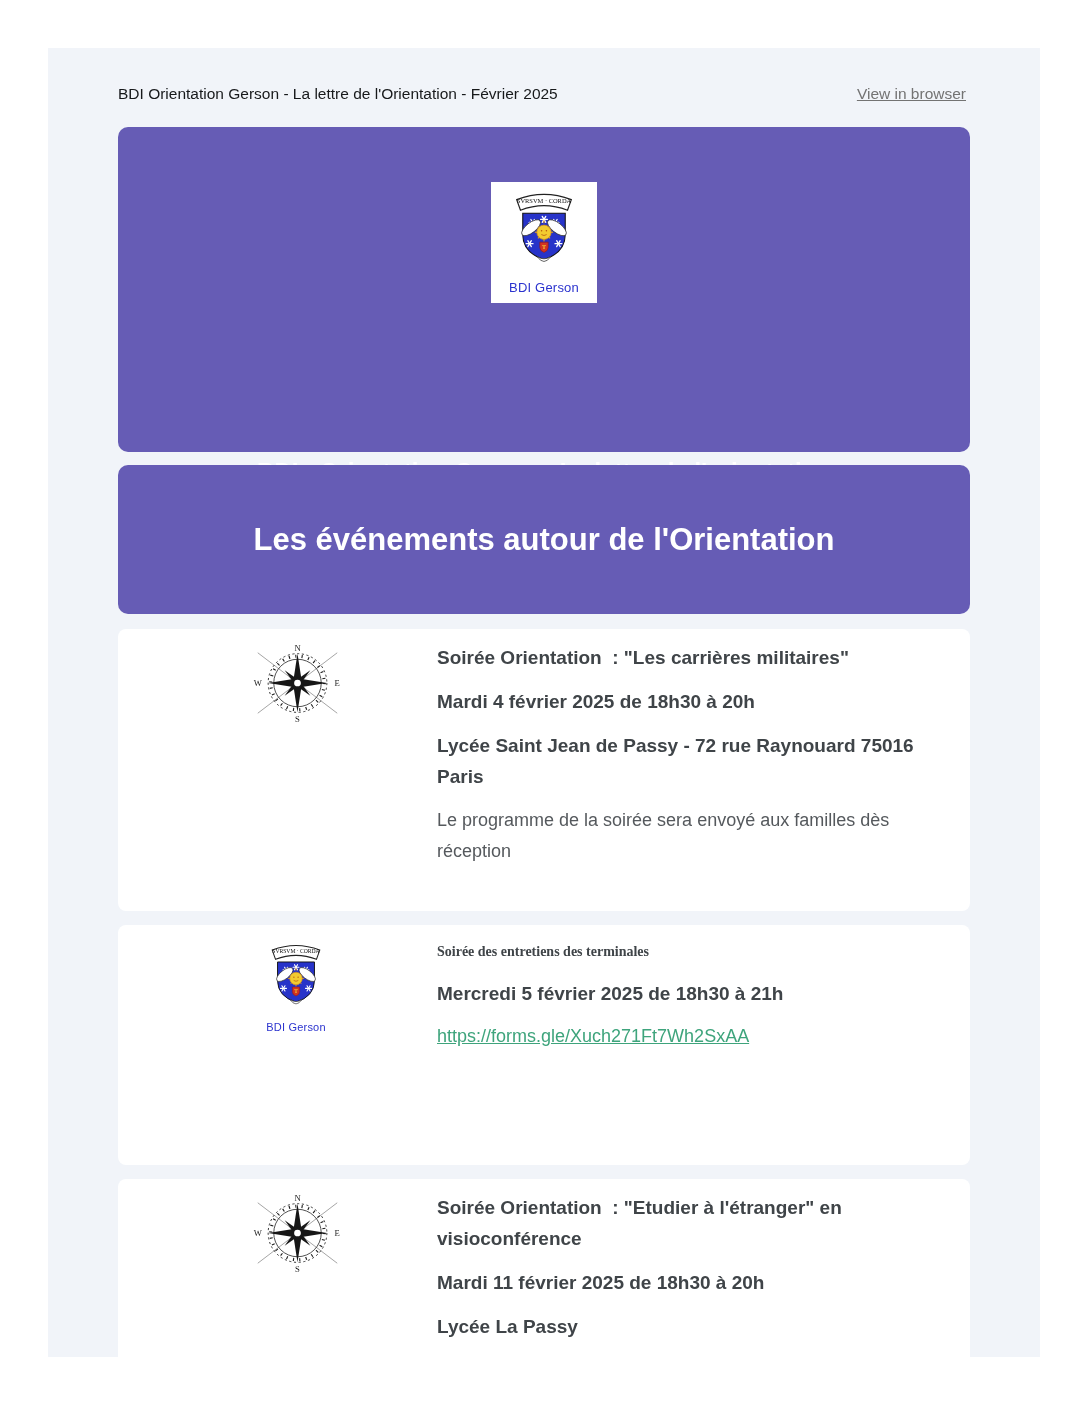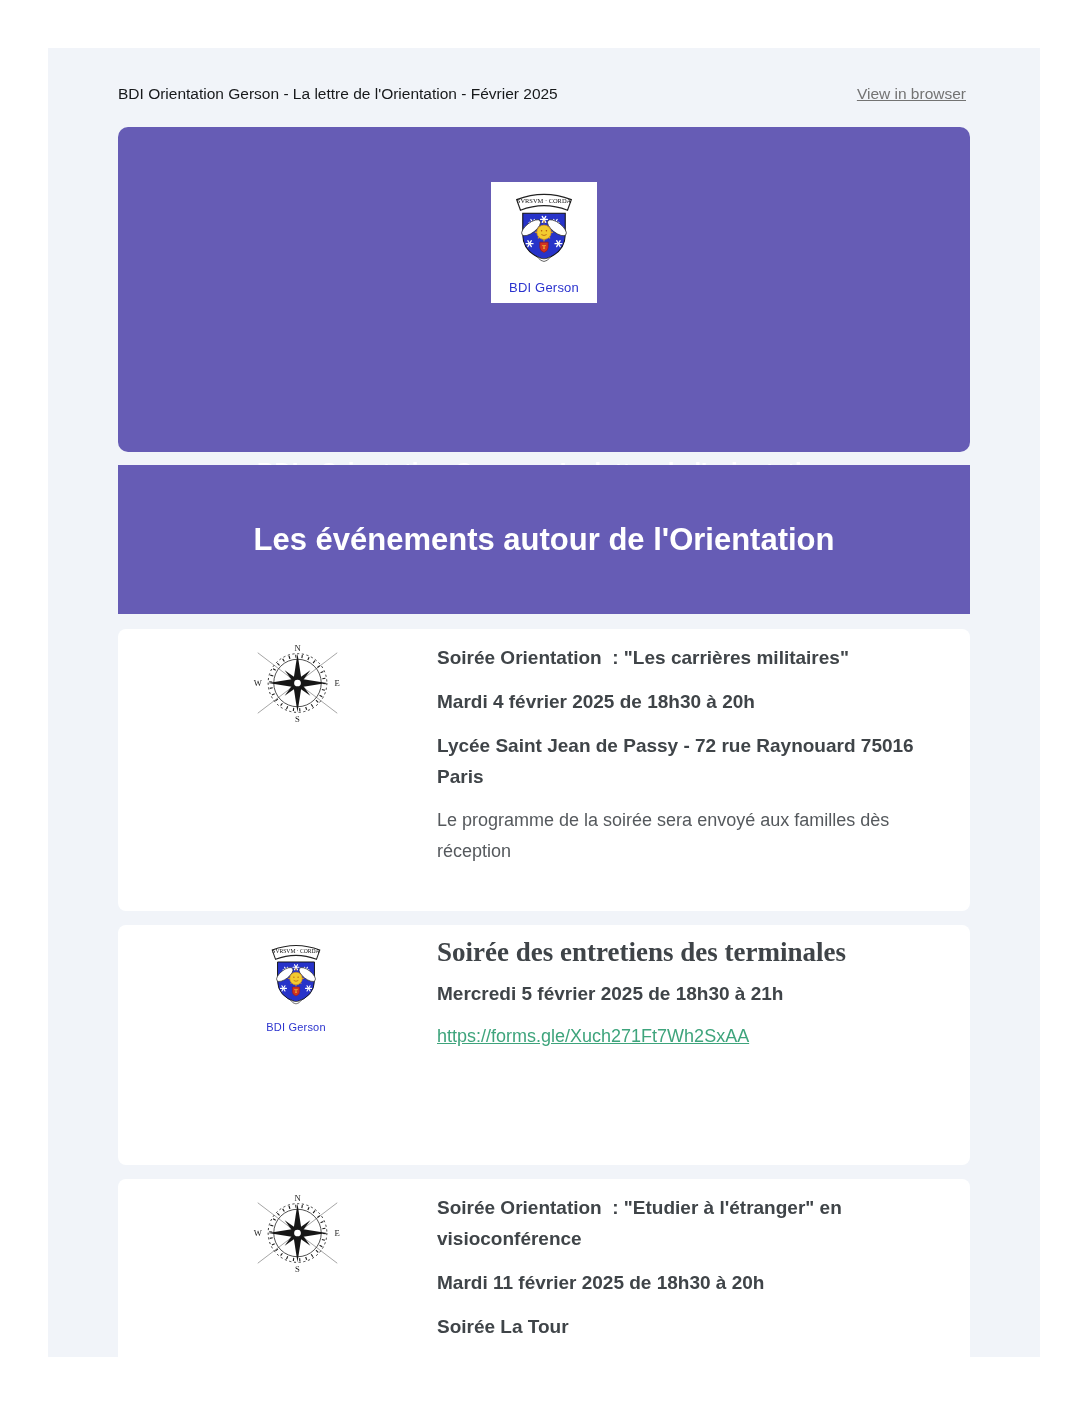--- a/index.html
+++ b/index.html
@@ -17,34 +17,34 @@
     background:#665cb5;border-radius:10px;text-align:center;}
   .logo-box{position:absolute;left:50%;top:55px;transform:translateX(-50%);
     width:106px;height:121px;background:#ffffff;display:flex;flex-direction:column;
     align-items:center;justify-content:flex-start;padding-top:4px;box-sizing:border-box;}
   .logo-label{font-size:13px;font-weight:normal;color:#2b33ce;margin-top:6px;letter-spacing:.2px;}
   .hero-title{position:absolute;left:0;width:100%;color:#ffffff;font-weight:bold;font-size:24px;}
   .hero-title.l1{top:331px;}
   .hero-title.l2{top:371px;}
 
   .banner{position:absolute;left:118px;top:465px;width:852px;height:149px;background:#665cb5;
-    border-radius:0;display:flex;align-items:center;justify-content:center;}
+    border-radius:10px;display:flex;align-items:center;justify-content:center;}
   .banner .t{color:#ffffff;font-weight:bold;font-size:31px;}
 
   .card{position:absolute;left:118px;width:852px;background:#ffffff;border-radius:8px;}
   .card1{top:629px;height:282px;}
   .card2{top:925px;height:240px;}
   .card3{top:1179px;height:229px;border-bottom-left-radius:0;border-bottom-right-radius:0;}
 
   .card .icon{position:absolute;left:132px;top:14px;width:95px;}
   .card2 .icon{left:137px;top:13px;width:82px;}
   .content{position:absolute;left:319px;top:13px;width:478px;}
   .content p{margin:0 0 13px 0;}
   .h{font-size:19px;font-weight:bold;color:#3f4448;line-height:31px;white-space:pre-wrap;}
-  .hserif{font-family:"Liberation Serif",serif;font-size:27px;font-weight:bold;color:#3f4448;
+  .hserif{font-family:"Liberation Serif",serif;font-size:14px;font-weight:bold;color:#3f4448;
     line-height:28px;margin:0;}
   .tight{margin-bottom:15px;}
   .b{font-size:18px;color:#55595d;line-height:31px;}
   a.glink{font-size:18px;color:#3ea47c;text-decoration:underline;cursor:pointer;
     white-space:pre-wrap;display:inline-block;margin-top:5px;}
   svg text{font-family:"Liberation Serif",serif;}
 </style>
 </head>
 <body>
 
@@ -164,15 +164,15 @@
 
 <article class="card card3">
   <div class="icon">
     <svg width="95" height="80" viewBox="0 0 110 92">
         <use href="#compass"></use>
       </svg>
   </div>
   <div class="content">
     <p class="h">Soirée Orientation  : "Etudier à l'étranger" en visioconférence</p>
     <p class="h">Mardi 11 février 2025 de 18h30 à 20h</p>
-    <p class="h">Soirée La Tour</p>
+    <p class="h">Lycée La Passy</p>
   </div>
 </article>
 
 </body></html>

